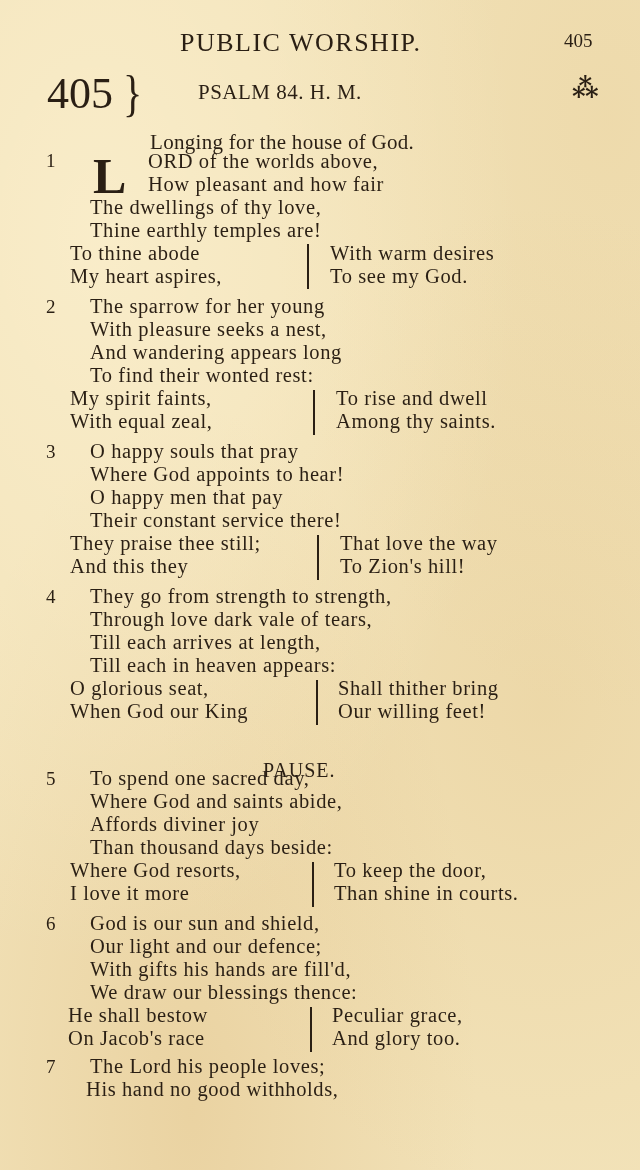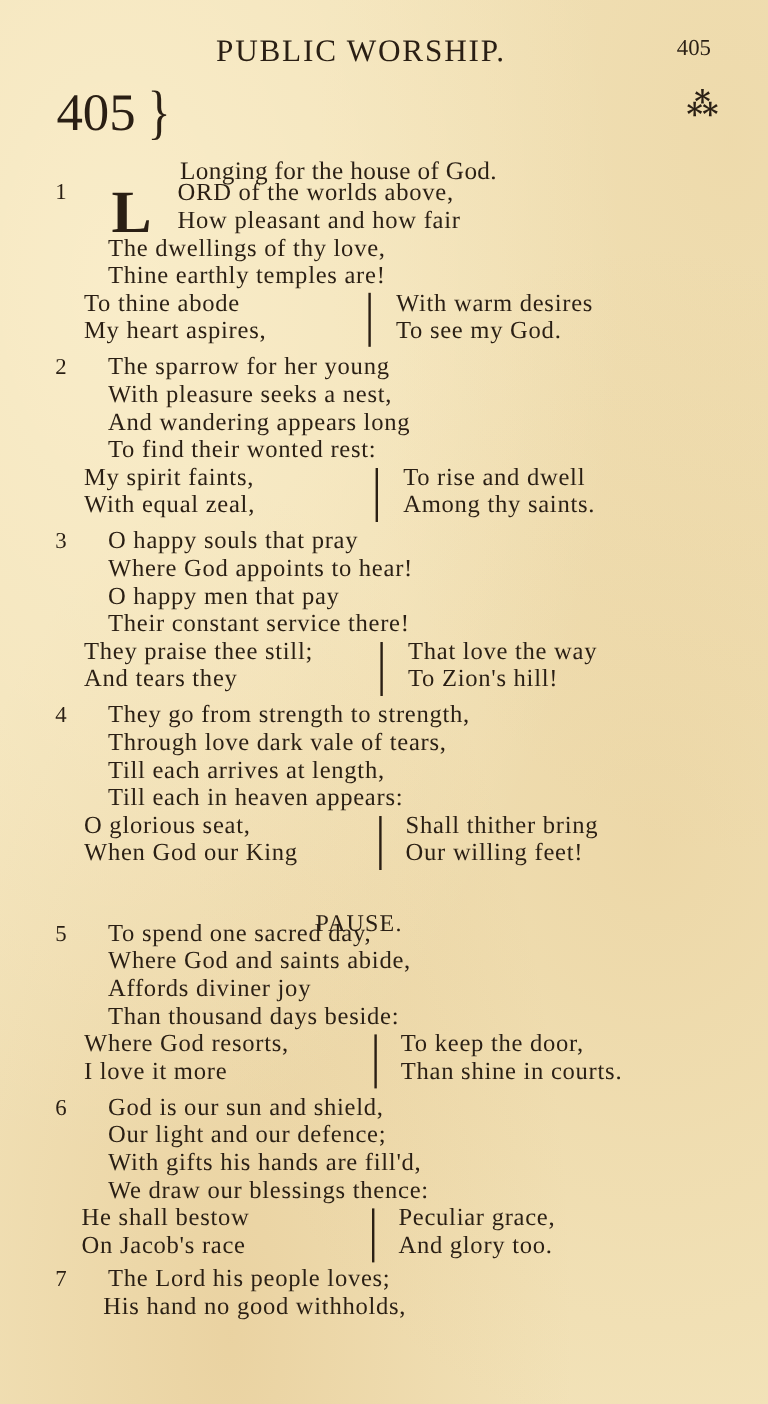--- a/index.html
+++ b/index.html
@@ -64,20 +64,21 @@
 
 <div class="page">
 
   <div class="running-head">
     <span class="running-title">PUBLIC WORSHIP.</span>
     <span class="page-number">405</span>
   </div>
 
   <div class="hymn-number">405</div>
   <div class="brace">}</div>
+  <div class="psalm-title">PSALM 84.  H. M.</div>
   <div class="ornament">⁂</div>
   <div class="subtitle">Longing for the house of God.</div>
 
   <div>
     <span class="vnum" style="left:46px;top:150px">1</span>
     <span class="dropcap">L</span>
     <span class="line" style="left:148px;top:150px">ORD of the worlds above,</span>
     <span class="line" style="left:148px;top:173px">How pleasant and how fair</span>
     <span class="line" style="left:90px;top:196px">The dwellings of thy love,</span>
     <span class="line" style="left:90px;top:219px">Thine earthly temples are!</span>
@@ -101,21 +102,21 @@
     <span class="line" style="left:336px;top:410px">Among thy saints.</span>
   </div>
 
   <div>
     <span class="vnum" style="left:46px;top:441px">3</span>
     <span class="line" style="left:90px;top:440px">O happy souls that pray</span>
     <span class="line" style="left:90px;top:463px">Where God appoints to hear!</span>
     <span class="line" style="left:90px;top:486px">O happy men that pay</span>
     <span class="line" style="left:90px;top:509px">Their constant service there!</span>
     <span class="line" style="left:70px;top:532px">They praise thee still;</span>
-    <span class="line" style="left:70px;top:555px">And tears they</span>
+    <span class="line" style="left:70px;top:555px">And this they</span>
     <div class="bar" style="left:317px;top:535px;height:45px"></div>
     <span class="line" style="left:340px;top:532px">That love the way</span>
     <span class="line" style="left:340px;top:555px">To Zion's hill!</span>
   </div>
 
   <div>
     <span class="vnum" style="left:46px;top:586px">4</span>
     <span class="line" style="left:90px;top:585px">They go from strength to strength,</span>
     <span class="line" style="left:90px;top:608px">Through love dark vale of tears,</span>
     <span class="line" style="left:90px;top:631px">Till each arrives at length,</span>

